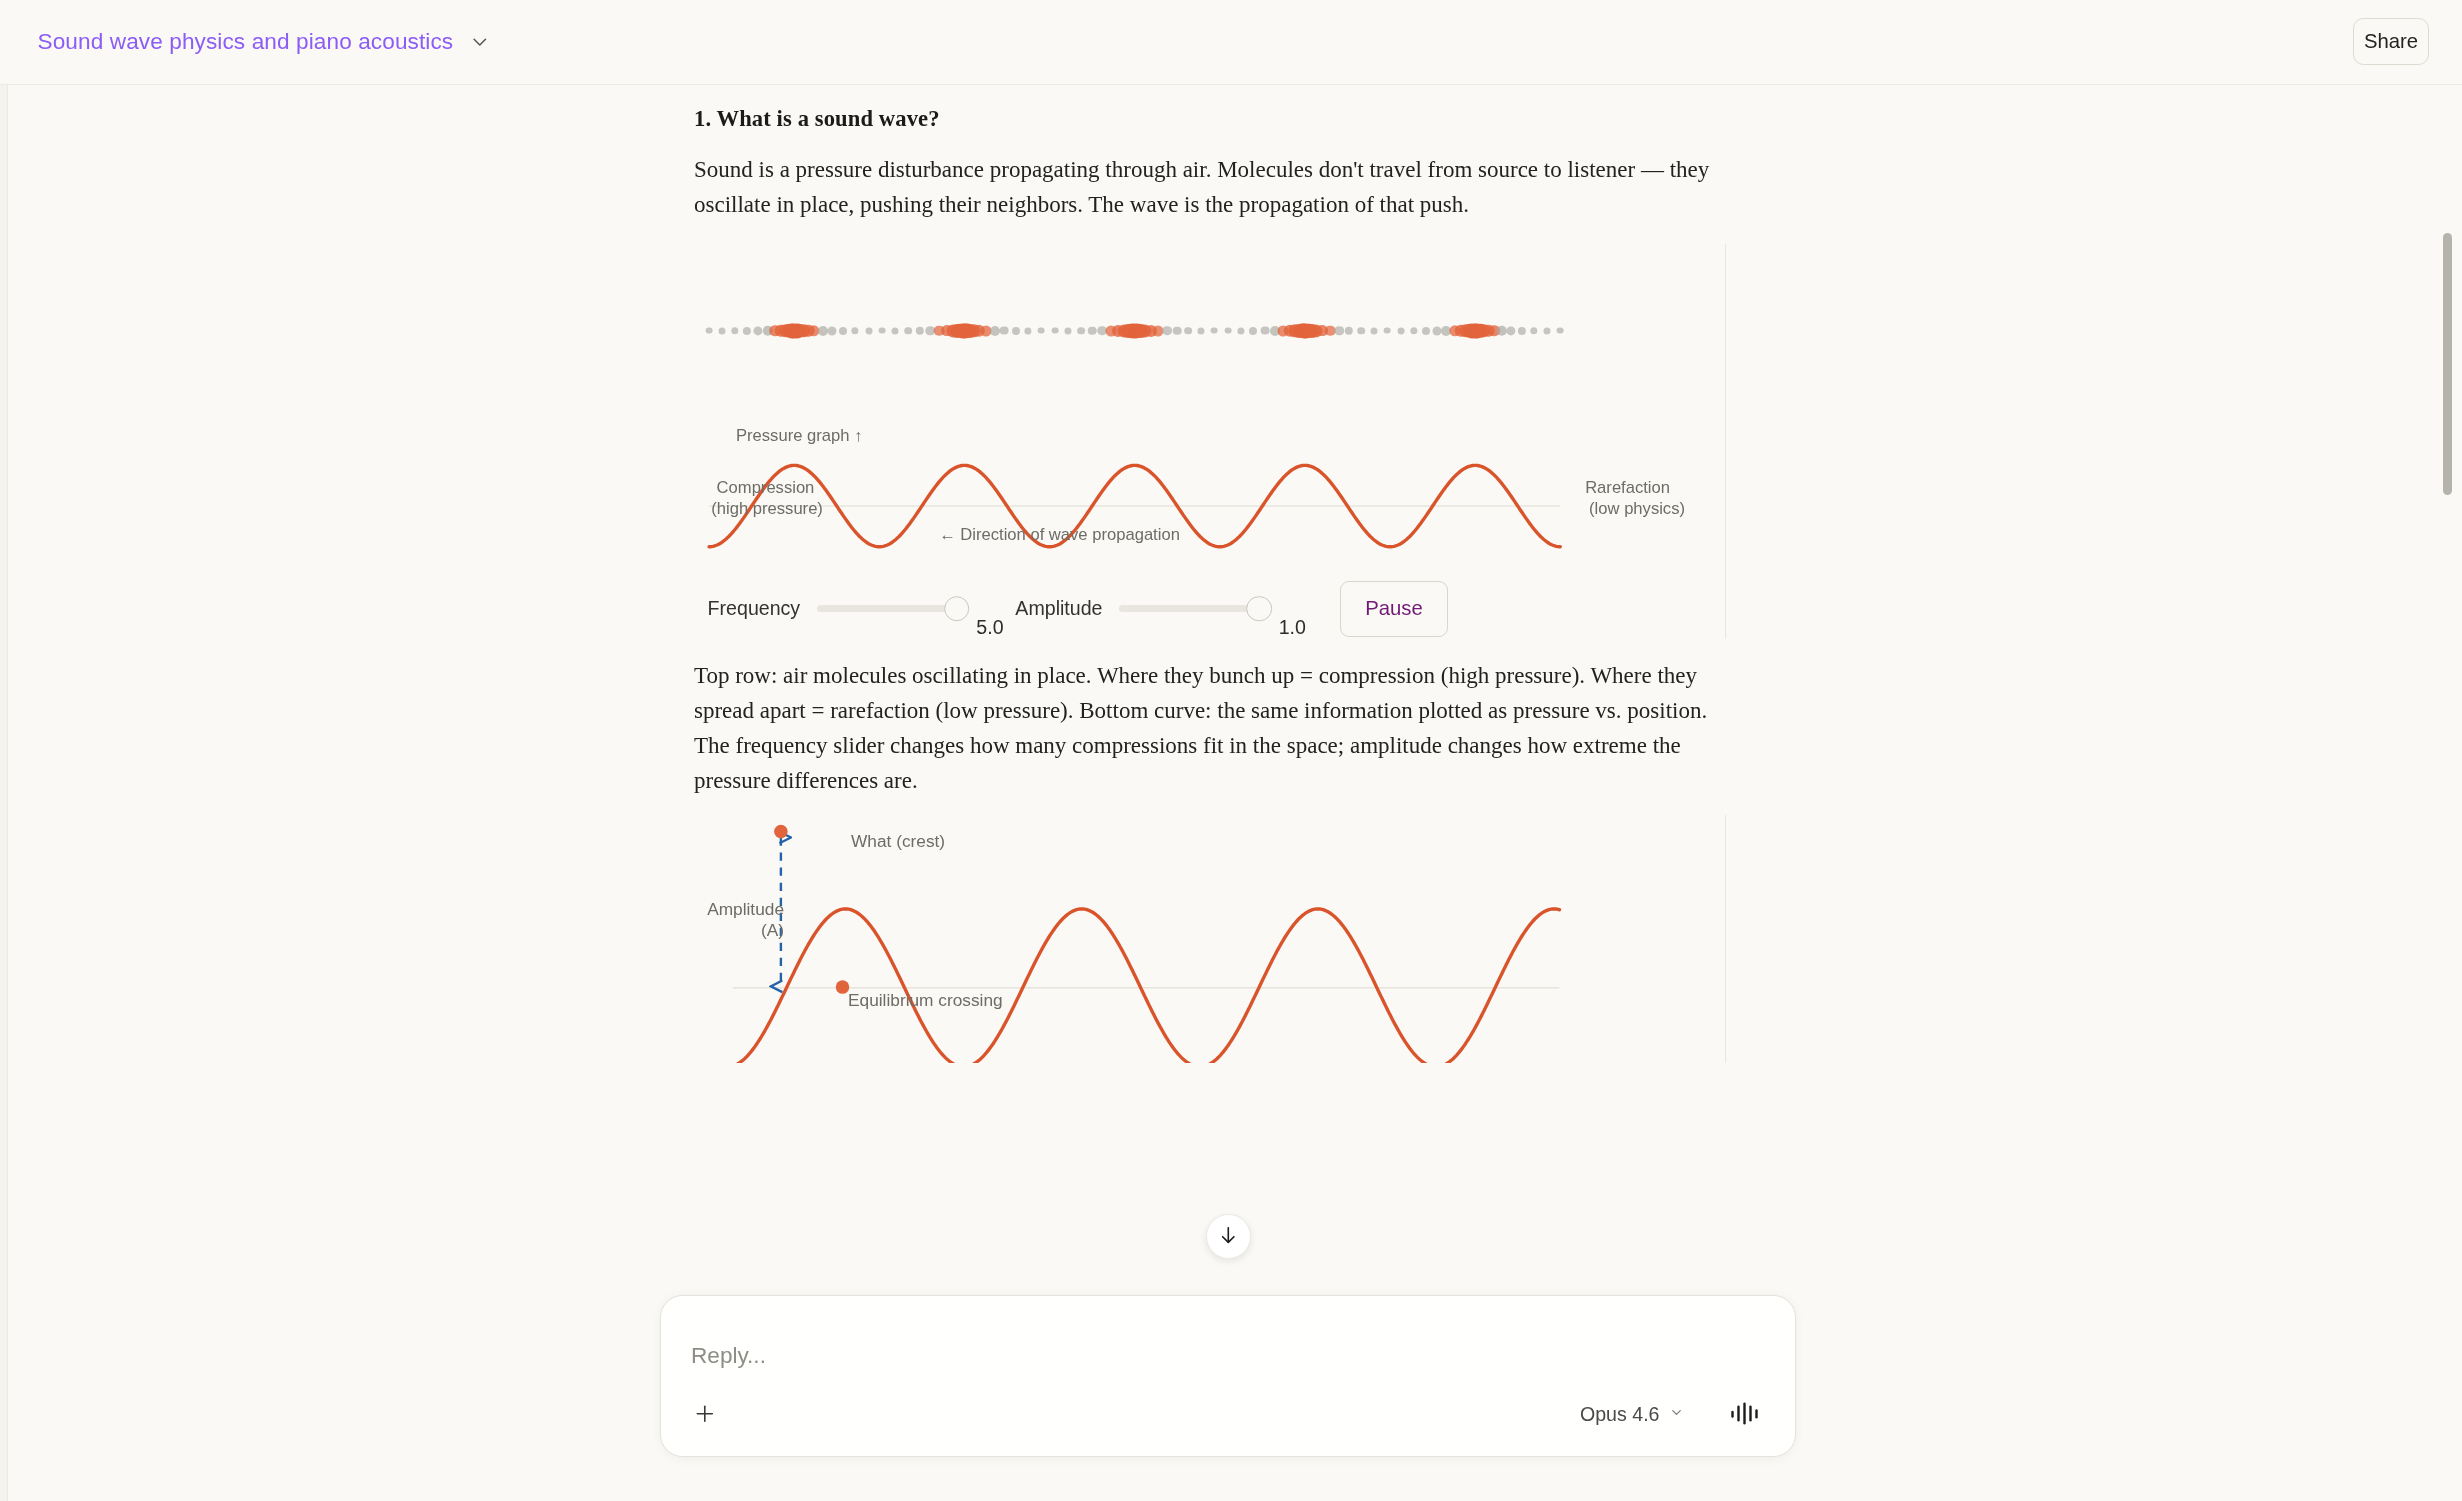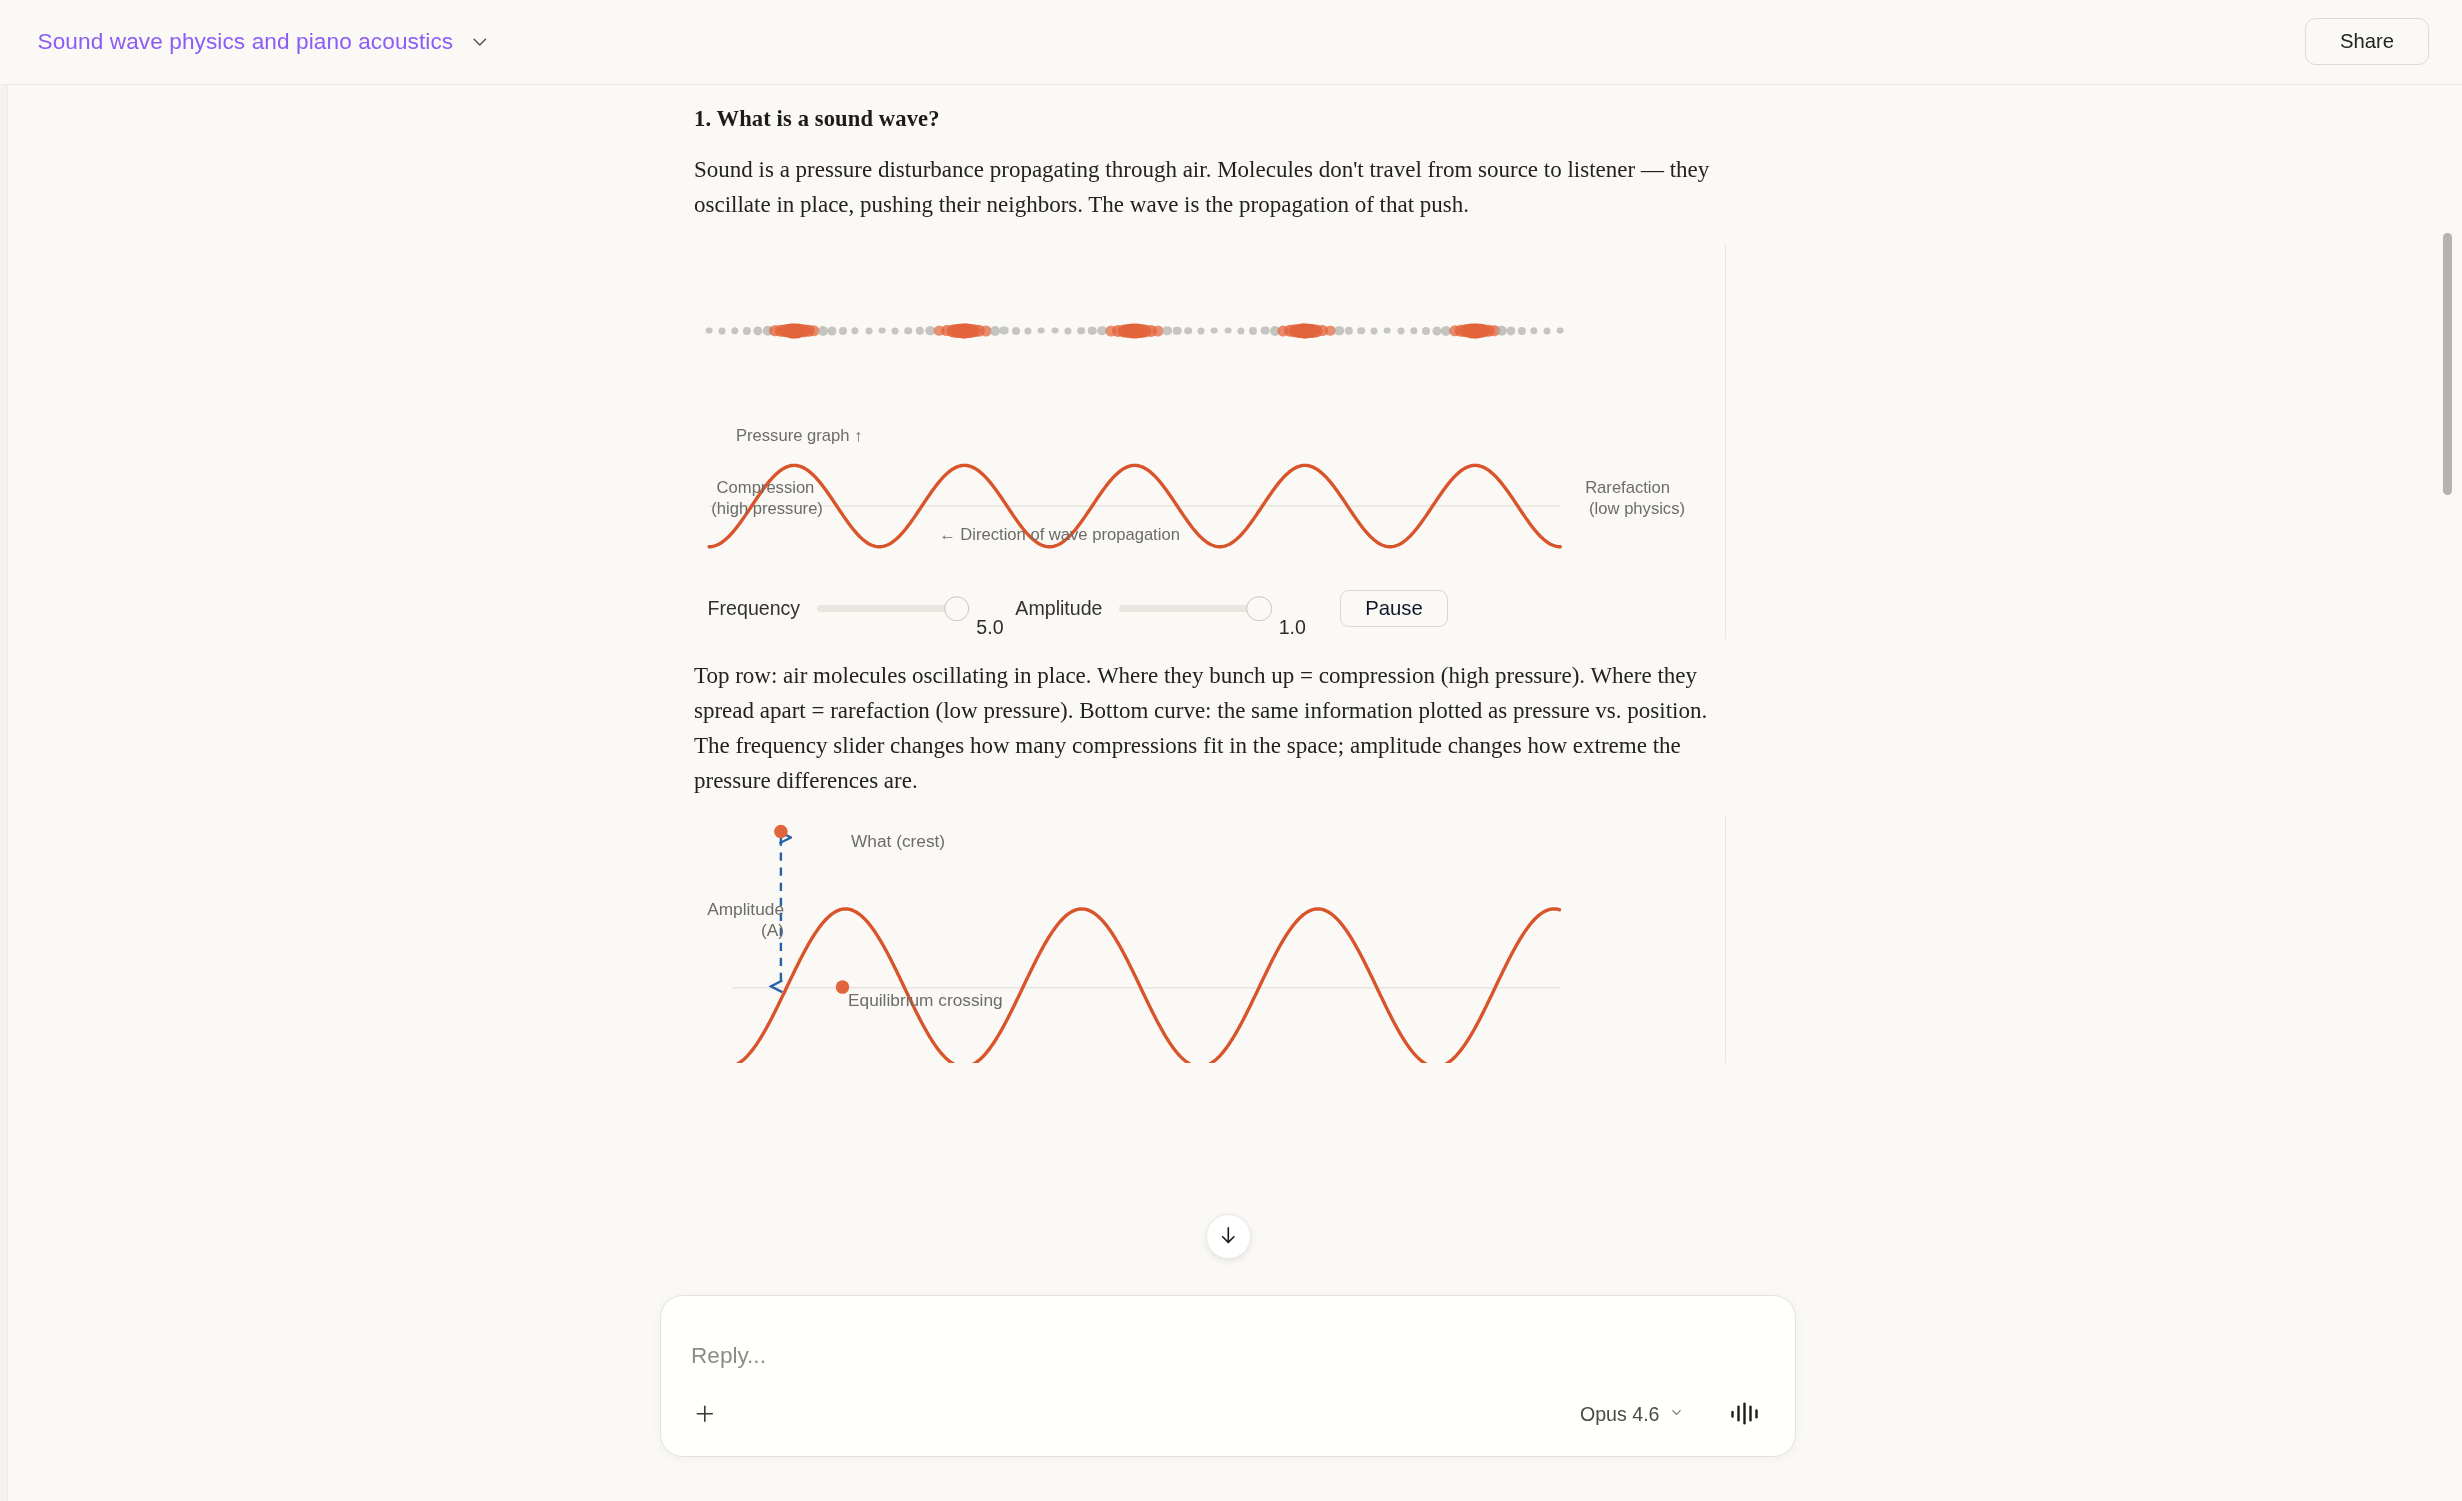--- a/index.html
+++ b/index.html
@@ -44,21 +44,21 @@
   }
   .chat-title {
     font-size: 22.6px; color: #8b5cf6; letter-spacing: 0.1px;
     white-space: nowrap;
   }
   .chev {
     width: 19.6px; height: 19.6px; display: block;
   }
   .share-btn {
     position: absolute; right: 33px; top: 18px;
-    height: 47px; padding: 0 34px;
+    height: 47px; padding: 0 10px;
     display: flex; align-items: center; justify-content: center;
     border: 0.8px solid #dcdad1; border-radius: 10.5px;
     background: #faf9f5; color: #232321; font-size: 20.3px;
     cursor: pointer;
   }
 
   
   .content {
     position: absolute; left: 0; top: 85px;
     width: 2462px; height: 1416px;
@@ -141,24 +141,24 @@
     transform: translate(-50%, -50%);
     width: 25.6px; height: 25.6px; border-radius: 50%;
     background: #faf9f5; border: 0.8px solid #c9c7bf;
     cursor: grab;
   }
   .ctrl-val {
     font-size: 19.6px; color: #2d2c2a; margin-left: 19.6px; min-width: 39px; margin-top: 37px;
   }
   .pause-btn {
     margin-left: 22.6px;
-    height: 37px; padding: 0 24px;
+    height: 56px; padding: 0 24px;
     display: flex; align-items: center; justify-content: center;
     border: 0.8px solid #d8d6cd; border-radius: 9px;
-    background: #faf9f5; color: #0f172a; font-size: 20.3px;
+    background: #faf9f5; color: #701a75; font-size: 20.3px;
     cursor: pointer;
   }
 
   
   .scroll-fab {
     position: absolute;
     left: 1206px; top: 1214px;
     width: 45px; height: 45px; border-radius: 50%;
     background: #ffffff;
     border: 0.8px solid #eceae4;

